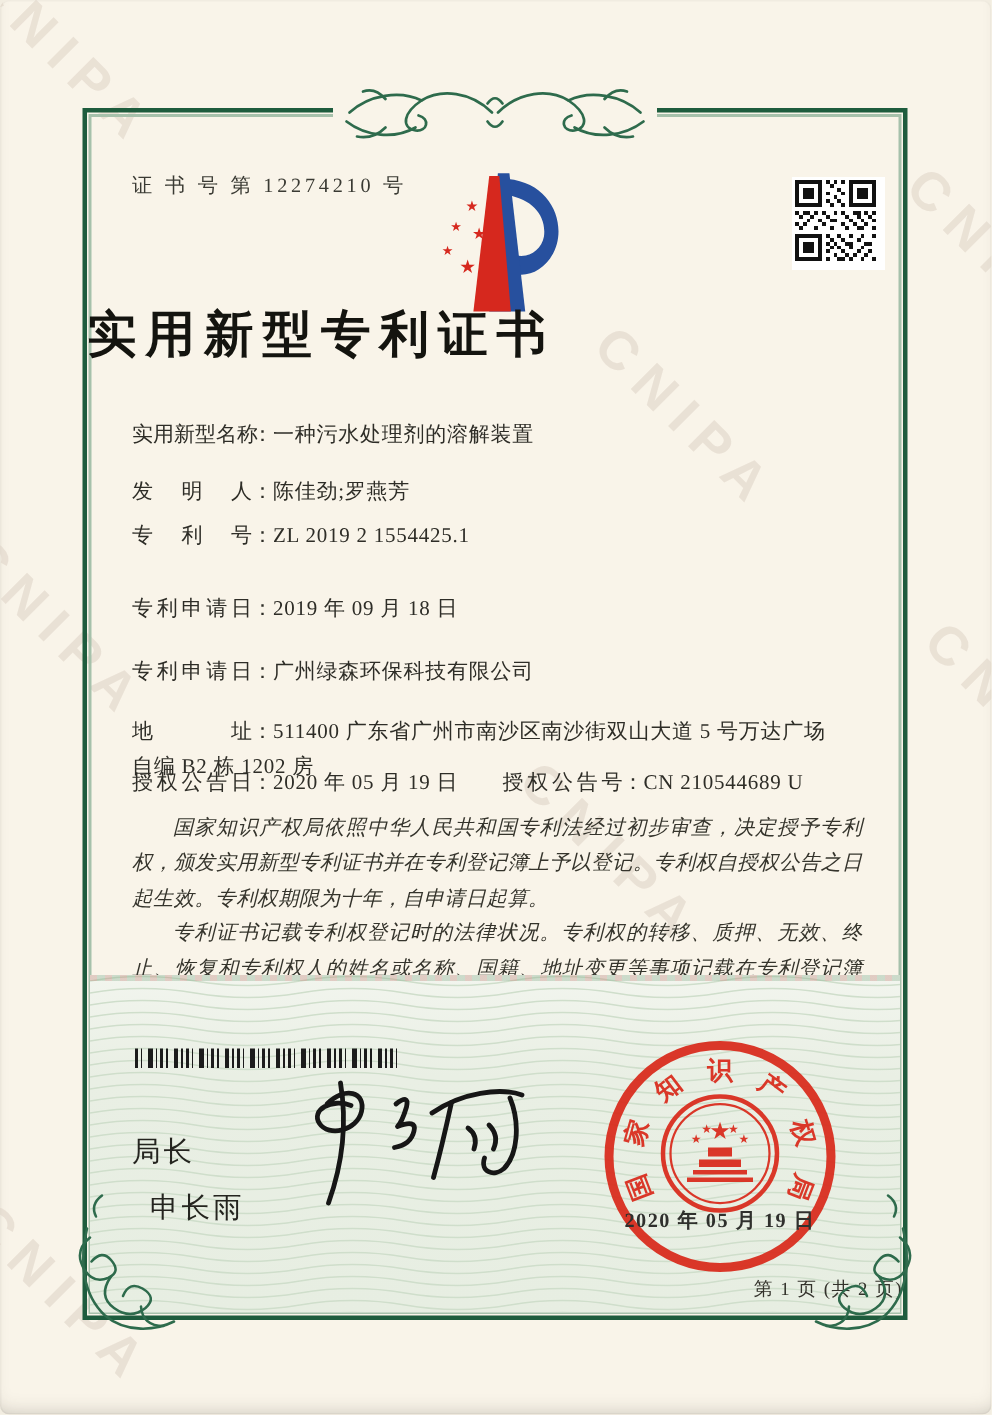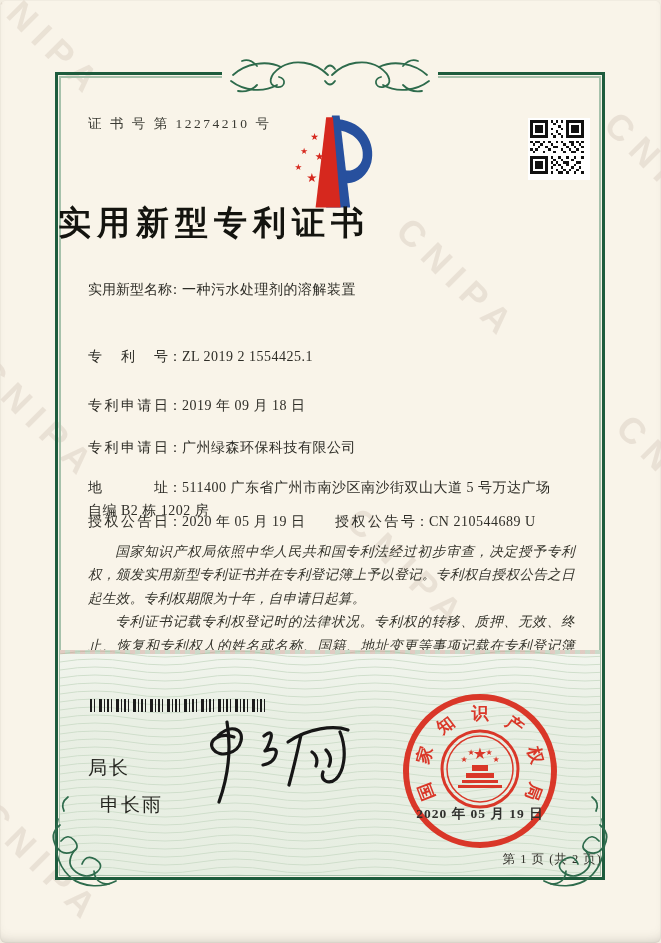--- a/index.html
+++ b/index.html
@@ -256,20 +256,23 @@
             <rect x="20" y="20" width="1" height="1"></rect>
         </g>
       </svg>
     </div>
 
     <div class="title">实用新型专利证书</div>
 
     <div class="field" style="top:206px">
       <span class="lbl">实用新型名称</span><span class="colon">：</span><span class="val">一种污水处理剂的溶解装置</span>
     </div>
+    <div class="field" style="top:244px">
+      <span class="lbl">发明人</span><span class="colon">：</span><span class="val">陈佳劲;罗燕芳</span>
+    </div>
     <div class="field" style="top:273px">
       <span class="lbl">专利号</span><span class="colon">：</span><span class="val">ZL 2019 2 1554425.1</span>
     </div>
     <div class="field" style="top:322px">
       <span class="lbl">专利申请日</span><span class="colon">：</span><span class="val">2019 年 09 月 18 日</span>
     </div>
     <div class="field" style="top:364px">
       <span class="lbl">专利申请日</span><span class="colon">：</span><span class="val">广州绿森环保科技有限公司</span>
     </div>
     <div class="field" style="top:404px">

